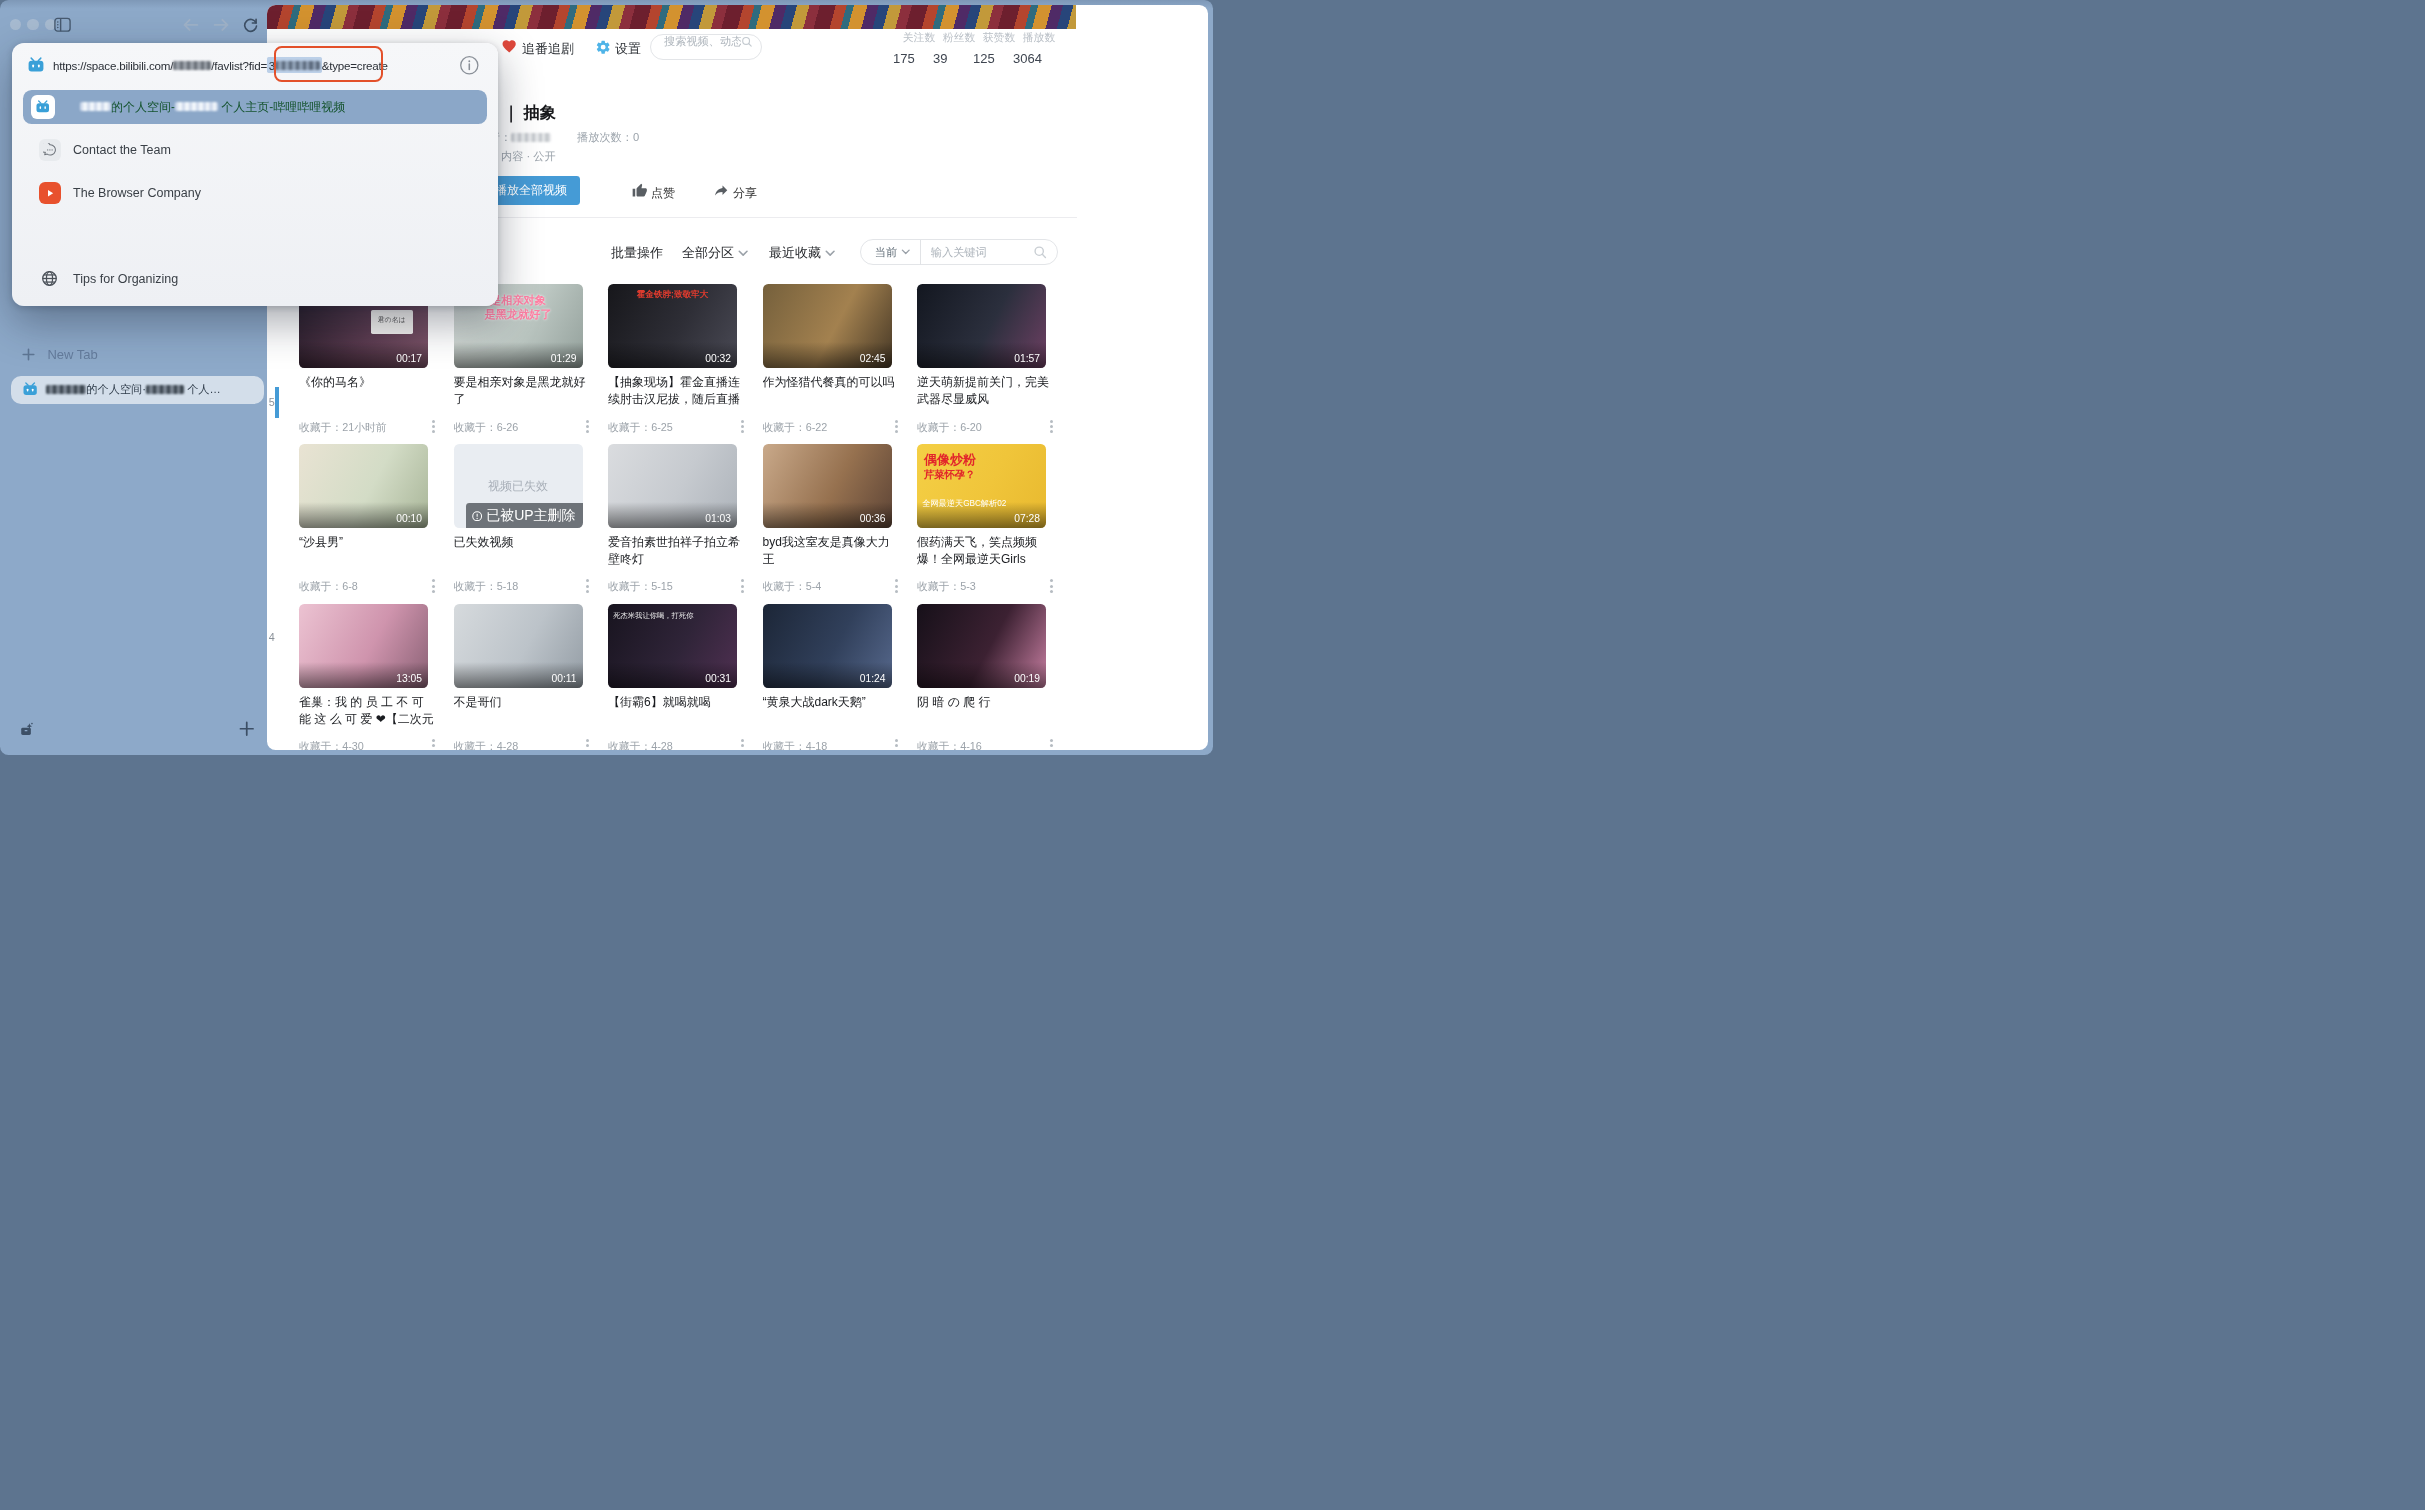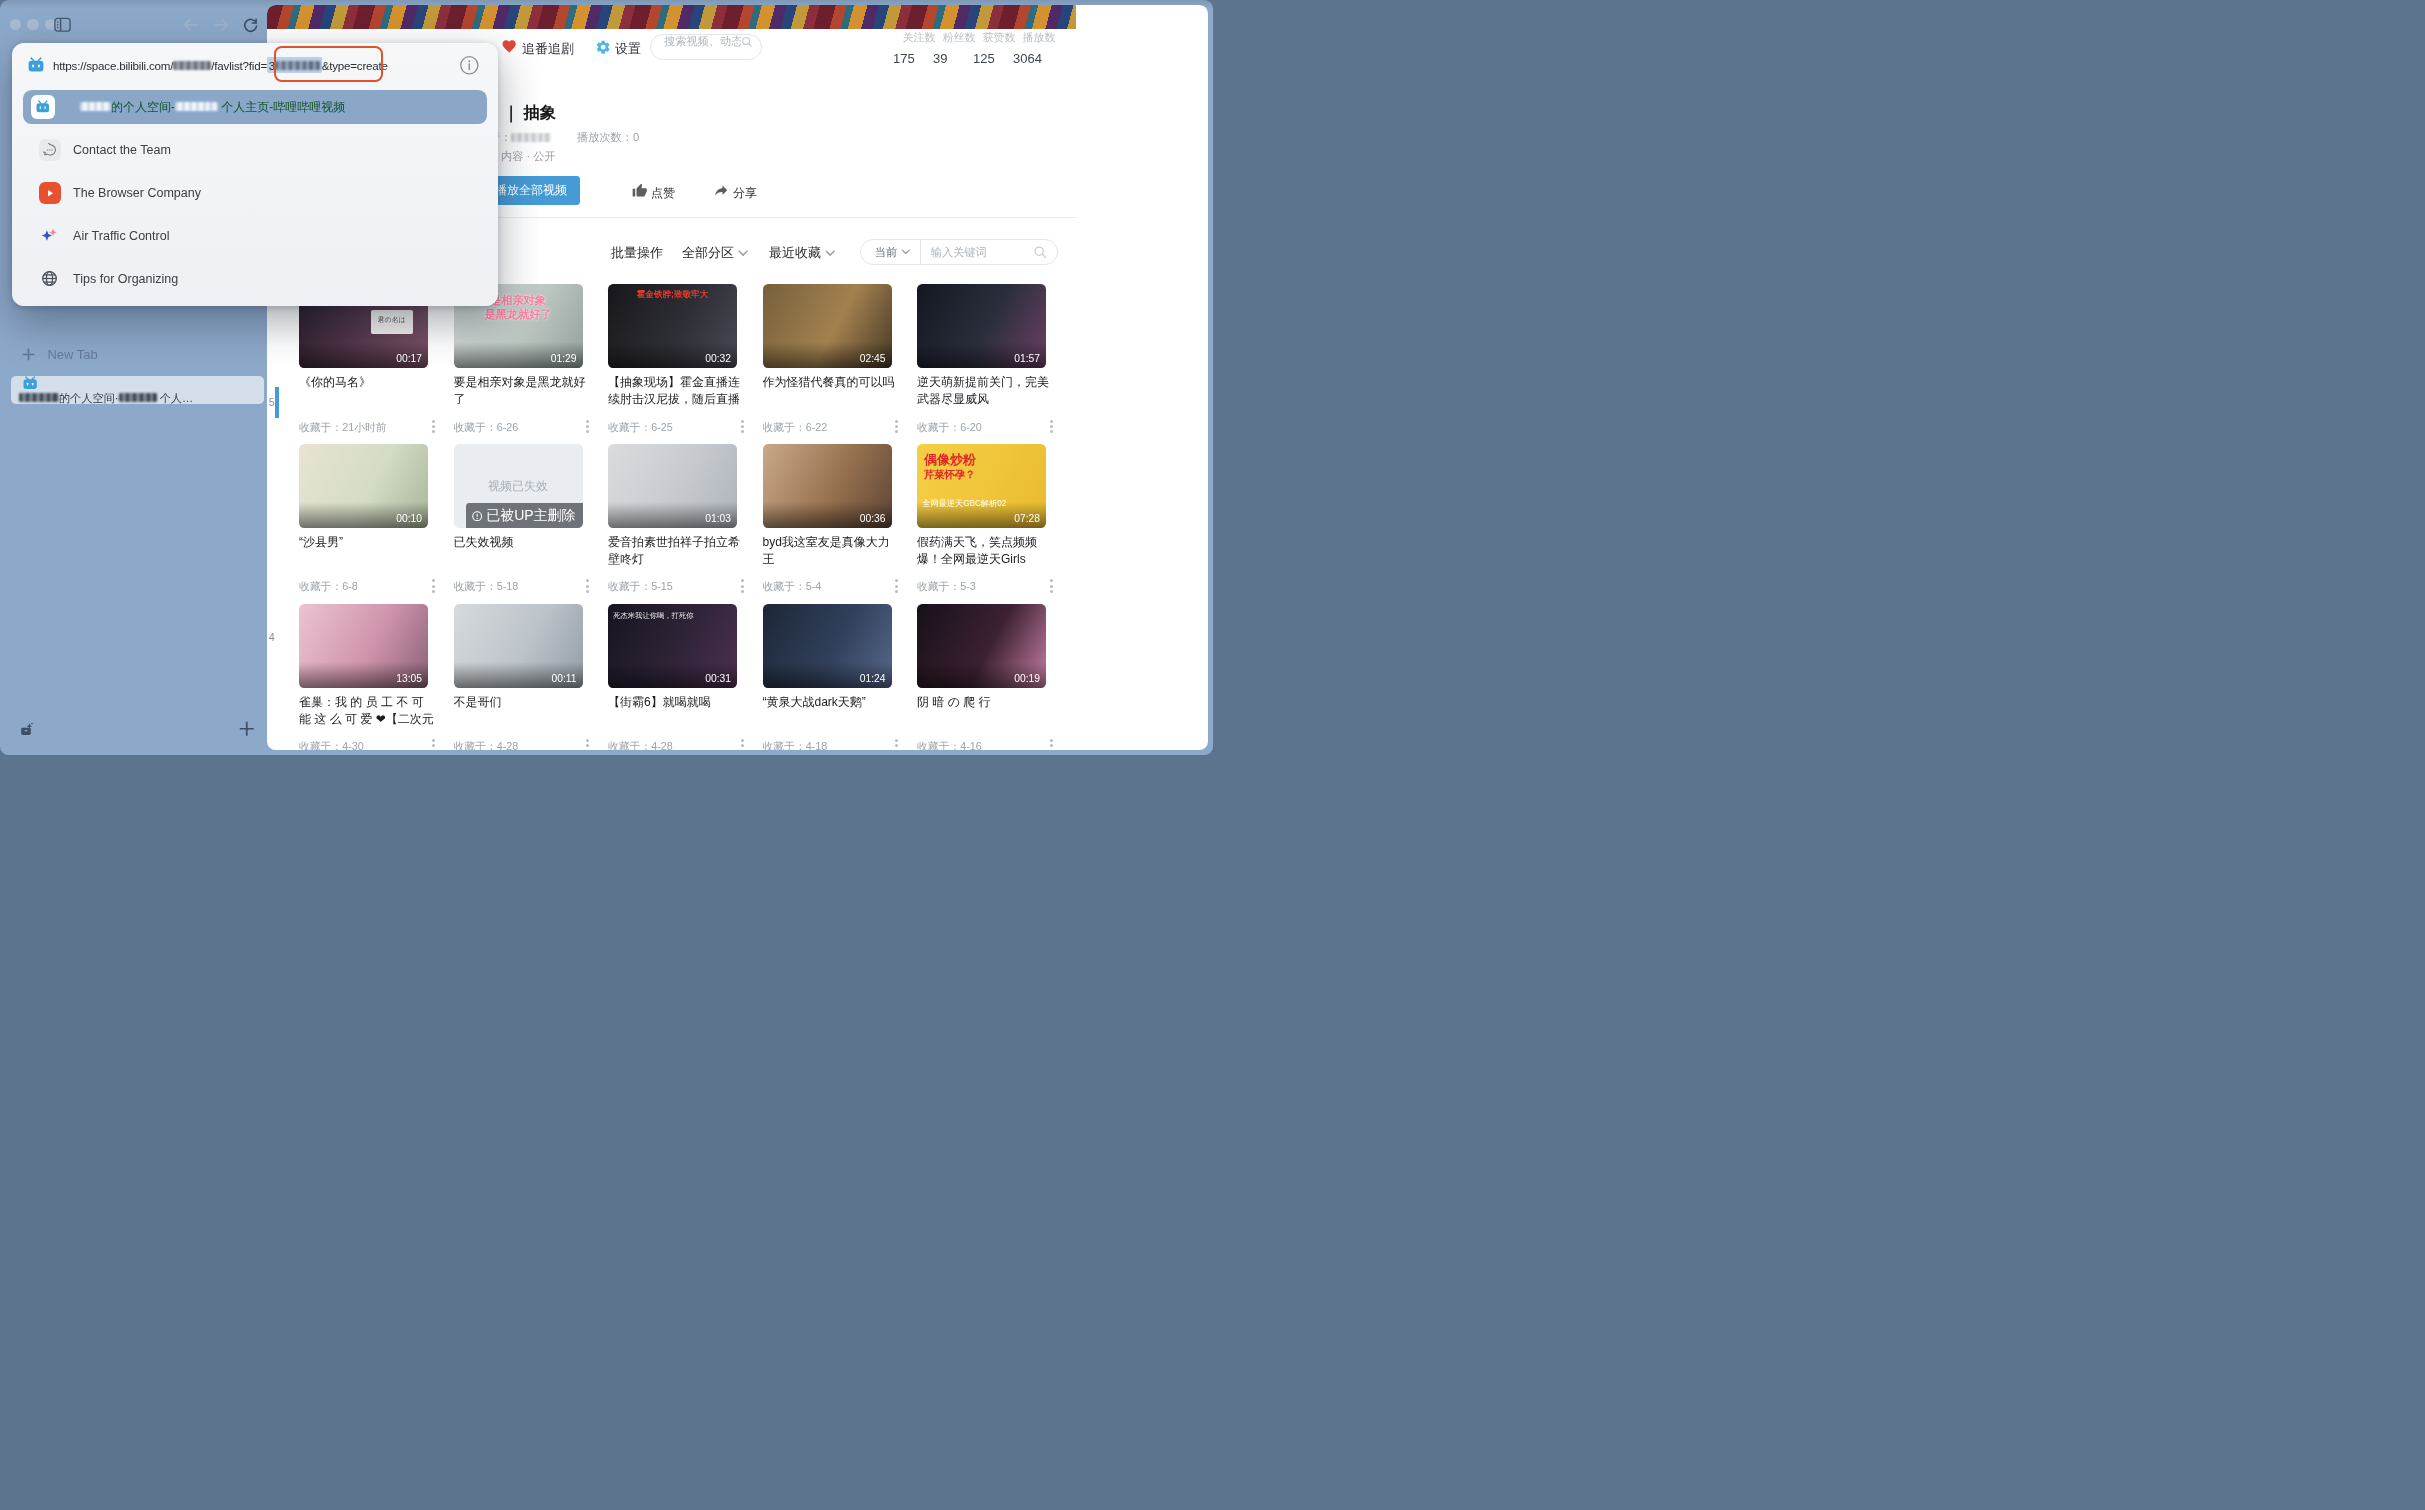--- a/index.html
+++ b/index.html
@@ -80,22 +80,22 @@
     background-image:repeating-linear-gradient(90deg,var(--c1) 0 3.4px,var(--c2) 3.4px 6.9px),
       repeating-linear-gradient(0deg,rgba(255,255,255,0) 0 2.6px,rgba(255,255,255,.4) 2.6px 5.2px);
     filter:blur(0.9px);}
   .rd-dark{--c1:#6a7078;--c2:#9aa0a8;}
   .rd-sel{--c1:#5d6b7e;--c2:#8fa0b5;}
   .rd-light{--c1:#cfdaec;--c2:#f2f6fb;}
   .rd-tab{--c1:#3c4650;--c2:#7a8490;}
   .rd-gray{--c1:#c5c9cd;--c2:#e6e8ea;}
   
   .newtab{font-size:13px;color:#647c9c;font-weight:500;}
-  .tabpill{position:absolute;left:11.2px;top:376px;width:253px;height:27.5px;border-radius:5px;
-    background:rgba(255,255,255,.62);display:flex;align-items:flex-start;cursor:pointer;flex-direction:column;}
+  .tabpill{position:absolute;left:11.2px;top:376px;width:253px;height:27.5px;border-radius:10px;
+    background:rgba(255,255,255,.62);display:flex;align-items:center;cursor:pointer;}
   .tabtext{font-size:11.2px;color:#2e3b49;margin-left:7.7px;white-space:nowrap;}
 </style>
 </head>
 <body>
 
 <div class="screen">
 
   <div class="abs" style="left:10.3px;top:19px;display:flex;gap:6px;">
     <span class="tdot"></span>
     <span class="tdot"></span>
@@ -487,29 +487,20 @@
 
     <div class="sugg" style="top:133px;">
       <span style="width:22.4px;height:22.4px;border-radius:6px;background:#e8512d;display:flex;align-items:center;justify-content:center;margin-left:15.5px;flex:0 0 auto;">
         <svg width="10.3" height="10.3" viewBox="0 0 12 12">
             <path d="M3.5 2.2l6 3.8-6 3.8z" fill="#fff"></path>
           </svg>
       </span>
       <span class="sugglab">The Browser Company</span>
     </div>
 
-    <div class="sugg" style="top:176px;">
-      <span style="width:22.4px;height:22.4px;display:flex;align-items:center;justify-content:center;margin-left:15.5px;flex:0 0 auto;">
-        <svg width="19" height="19" viewBox="0 0 22 22">
-          <path d="M8 5l1.7 4.3L14 11l-4.3 1.7L8 17l-1.7-4.3L2 11l4.3-1.7z" fill="#2f55d4"></path>
-          <path d="M15 3l1.3 3.2L19.5 7.5l-3.2 1.3L15 12l-1.3-3.2L10.5 7.5l3.2-1.3z" fill="#ec8f9c"></path>
-        </svg>
-      </span>
-      <span class="sugglab">Air Traffic Control</span>
-    </div>
 
     <div class="sugg" style="top:219px;">
       <span style="width:22.4px;height:22.4px;display:flex;align-items:center;justify-content:center;margin-left:15.5px;flex:0 0 auto;">
         <svg width="17" height="17" viewBox="0 0 20 20">
           <circle cx="10" cy="10" r="8" fill="none" stroke="#4a5058" stroke-width="1.5"></circle>
           <ellipse cx="10" cy="10" rx="3.6" ry="8" fill="none" stroke="#4a5058" stroke-width="1.5"></ellipse>
           <line x1="2" y1="10" x2="18" y2="10" stroke="#4a5058" stroke-width="1.5"></line>
           <line x1="3.2" y1="5.8" x2="16.8" y2="5.8" stroke="#4a5058" stroke-width="1.5"></line>
           <line x1="3.2" y1="14.2" x2="16.8" y2="14.2" stroke="#4a5058" stroke-width="1.5"></line>
         </svg>

